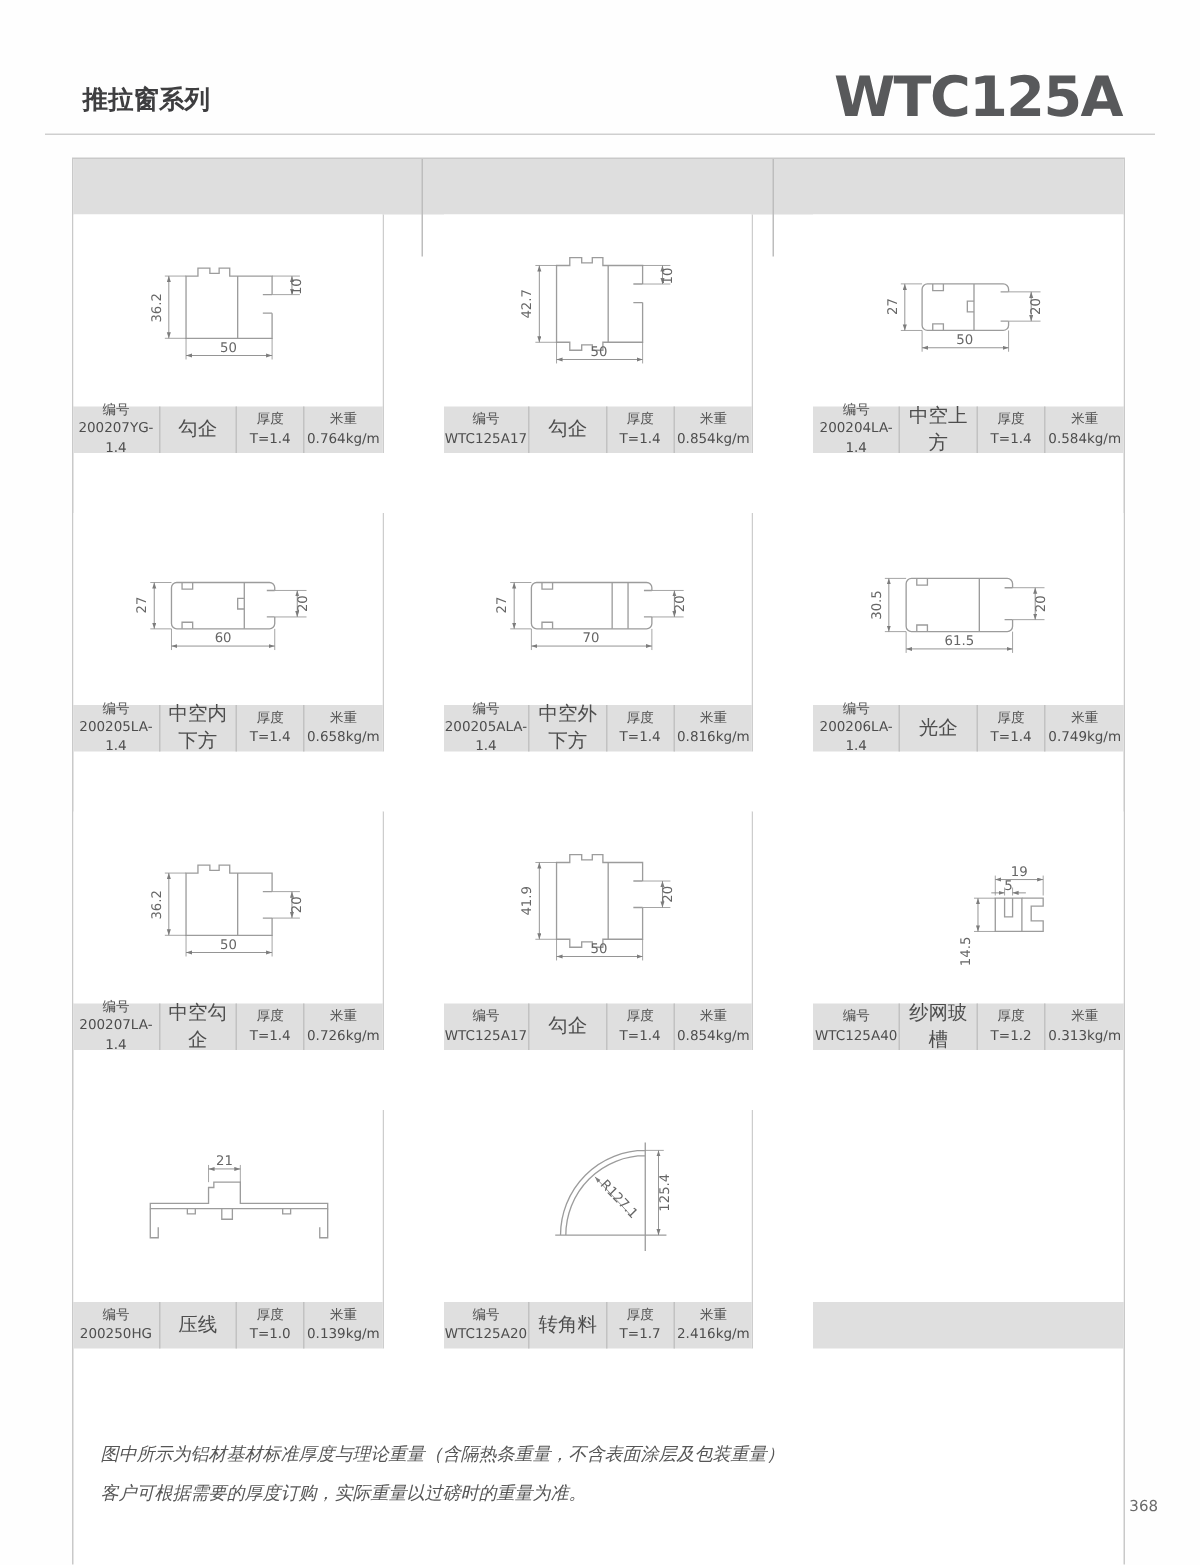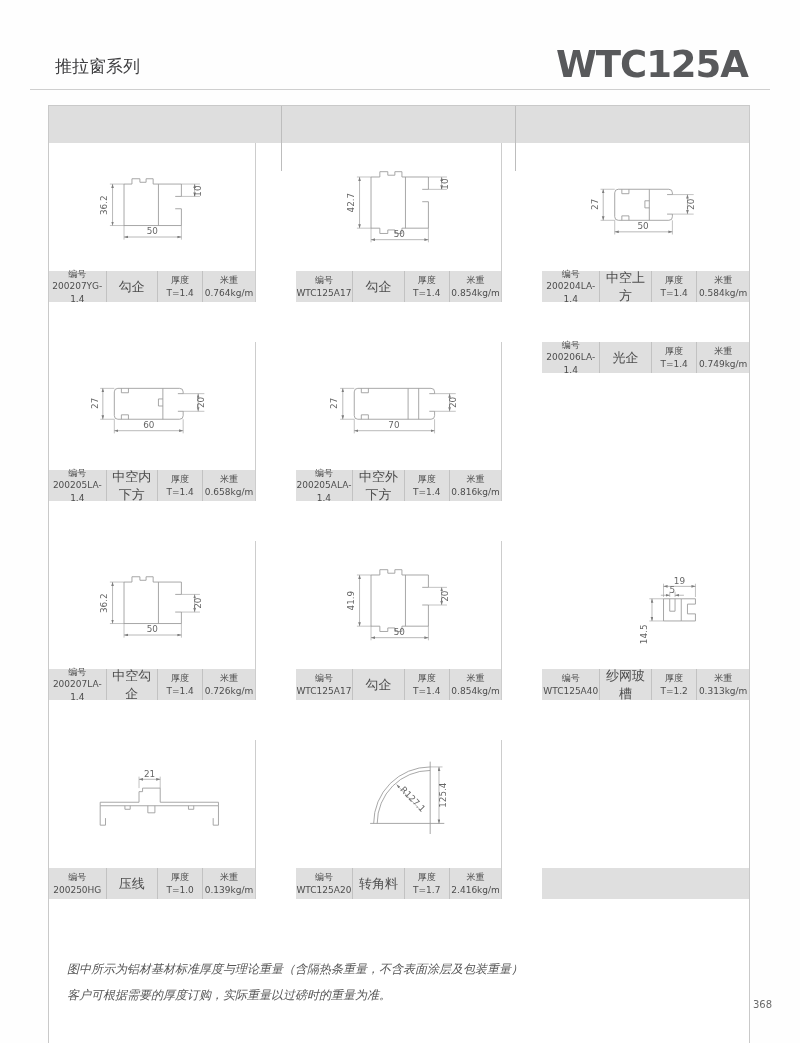--- a/index.html
+++ b/index.html
@@ -1,21 +1,21 @@
 <!DOCTYPE html>
 <html><head>
 <meta charset="utf-8">
 <style>
   html,body{margin:0;padding:0;}
   body{
     width:800px;height:1043px;position:relative;background:#fefefe;
     font-family:"DejaVu Sans","Liberation Sans",sans-serif;color:#4c4c4c;
     overflow:hidden;
   }
-  .series-title{position:absolute;left:55px;top:55px;font-size:17px;font-weight:normal;color:#3e3e40;}
+  .series-title{position:absolute;left:55px;top:55px;font-size:17px;font-weight:bold;color:#3e3e40;}
   .model-title{position:absolute;right:52px;top:46px;font-size:37px;font-weight:bold;color:#58595b;letter-spacing:-1px;line-height:1;}
   .header-rule{position:absolute;left:30px;right:30px;top:89px;border-top:1px solid #cfcfcf;height:0;}
 
   .sheet{position:absolute;left:48px;top:105px;width:700px;border:1px solid #c9c9c9;background:#fff;}
   .thead{display:grid;grid-template-columns:repeat(3,1fr);background:#dedede;height:37px;}
   .thead-cell{border-right:1px solid #bdbdbd;display:flex;align-items:center;}
   .thead-cell:last-child{border-right:none;}
   .section-label{padding-left:28px;font-size:14px;color:#454547;margin-top:47px;}
 
   .grid{display:grid;grid-template-columns:repeat(3,1fr);gap:40px;}
@@ -251,20 +251,37 @@
             <span>T=1.4</span>
           </div>
         <div class="sc sc-wt">
             <span>米重</span>
             <span>0.816kg/m</span>
           </div>
       </div>
     </div>
 
     <div class="cell">
+      <div class="draw">
+        <svg viewBox="0 0 233 128">
+          <g class="pf">
+            <path d="M150,48 V45 a4,4 0 0 0 -4,-4 H74 a4,4 0 0 0 -4,4 V77 a4,4 0 0 0 4,4 H146 a4,4 0 0 0 4,-4 V72"></path>
+            <path d="M150,48 h-6 M150,72 h-6 M125,41 V81 M78,41 v5 h8 v-5 M78,81 v-5 h8 v5"></path>
+          </g>
+          <g class="dim">
+            <path d="M70,41 H54 M70,81 H54 M70,81 V97 M150,81 V97 M150,48 H174 M150,72 H174"></path>
+            <line x1="57" y1="41" x2="57" y2="81" marker-start="url(#arw)" marker-end="url(#arw)"></line>
+            <line x1="70" y1="94" x2="150" y2="94" marker-start="url(#arw)" marker-end="url(#arw)"></line>
+            <line x1="167" y1="48" x2="167" y2="72" marker-start="url(#arw)" marker-end="url(#arw)"></line>
+            <text class="dt" x="51" y="61" text-anchor="middle" transform="rotate(-90 51 61)">30.5</text>
+            <text class="dt" x="110" y="91" text-anchor="middle">61.5</text>
+            <text class="dt" x="174" y="60" text-anchor="middle" transform="rotate(-90 174 60)">20</text>
+          </g>
+        </svg>
+      </div>
       <div class="spec">
         <div class="sc sc-code">
             <span>编号</span>
             <span>200206LA-1.4</span>
           </div>
         <div class="sc sc-name">
             <span>光企</span>
           </div>
         <div class="sc sc-th">
             <span>厚度</span>

